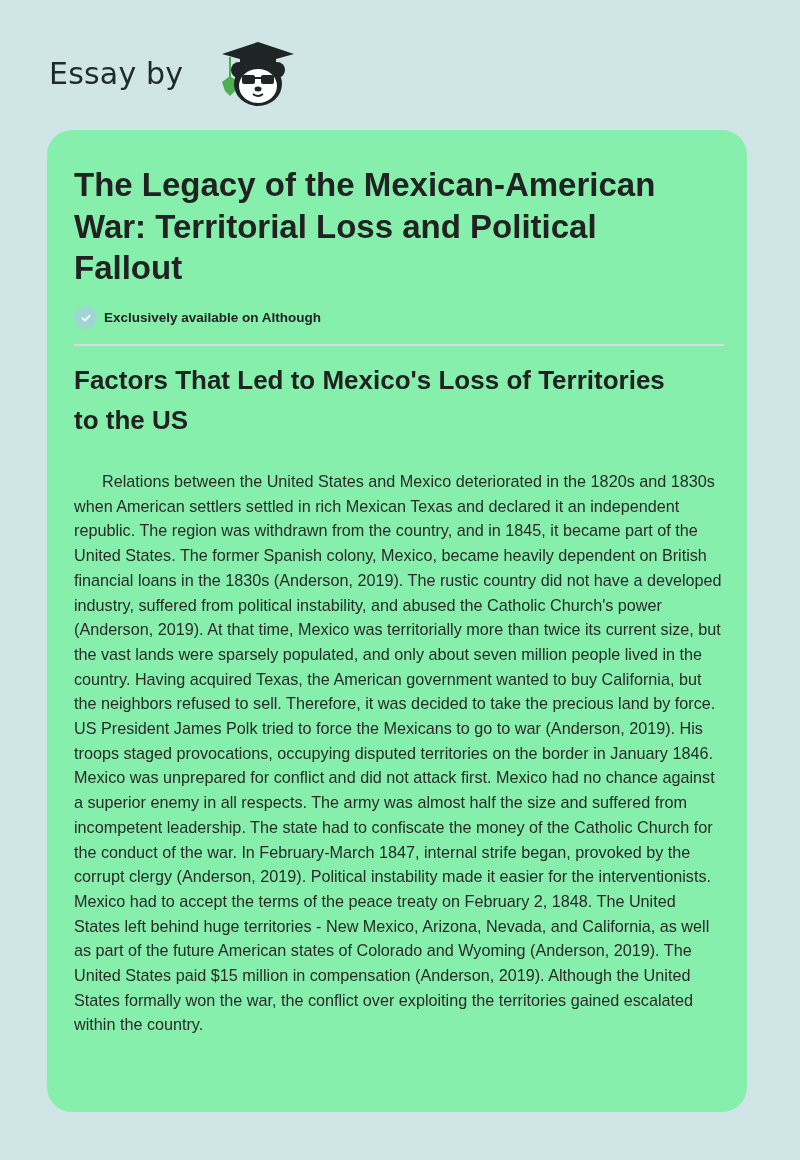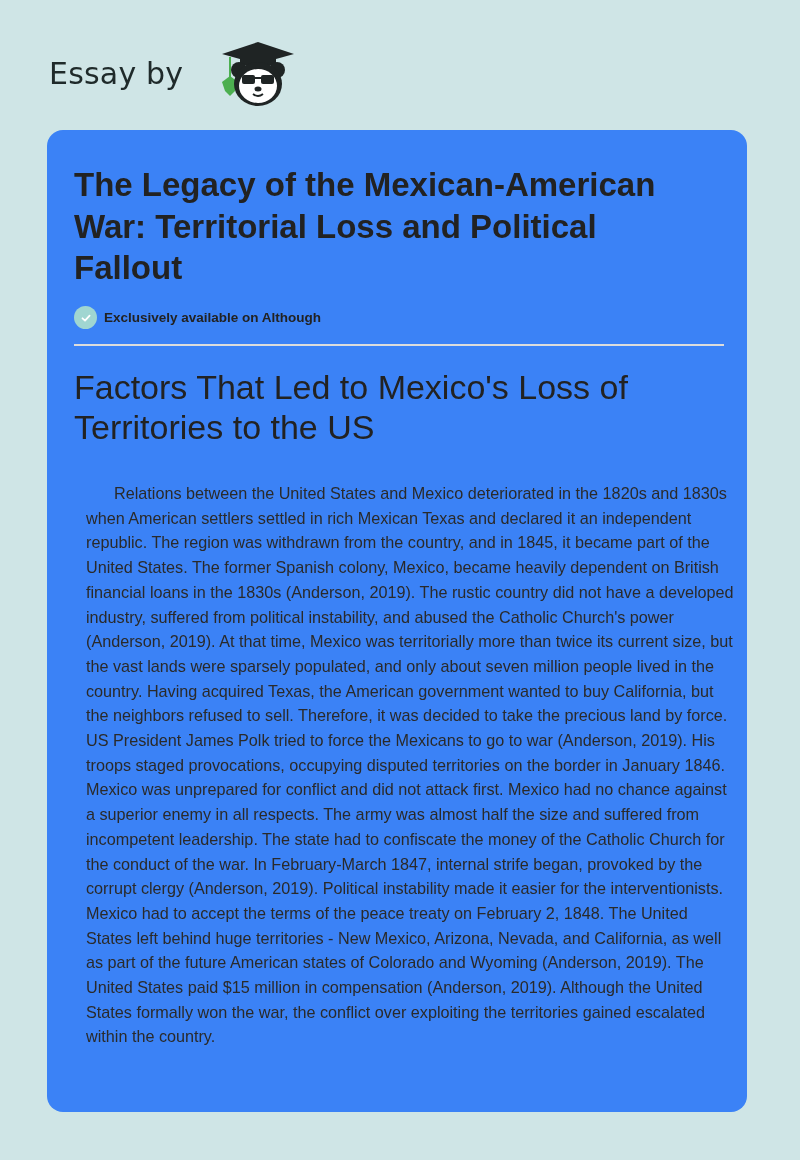--- a/index.html
+++ b/index.html
@@ -46,22 +46,22 @@
       font-size: 13px;
       position: relative;
       top: -4px;
     }
     .card {
       position: absolute;
       left: 47px;
       top: 130px;
       width: 700px;
       height: 982px;
-      background: #3b82f6;
-      border-radius: 16px;
+      background: #86efac;
+      border-radius: 25px;
     }
     .title {
       position: absolute;
       left: 27px;
       top: 34px;
       width: 630px;
       margin: 0;
       font-size: 33px;
       line-height: 41.5px;
       font-weight: bold;
@@ -93,34 +93,34 @@
       position: absolute;
       left: 27px;
       top: 214px;
       width: 650px;
       height: 2px;
       background: #dcdcdc;
     }
     .section-heading {
       position: absolute;
       left: 27px;
-      top: 237px;
+      top: 230px;
       width: 600px;
       margin: 0;
-      font-size: 34px;
+      font-size: 26px;
       line-height: 40px;
-      font-weight: normal;
+      font-weight: bold;
       color: #222222;
     }
     .body-text {
       position: absolute;
       left: 27px;
       top: 339px;
       width: 652px;
-      margin: 12px;
+      margin: 0;
       font-size: 16.2px;
       line-height: 24.7px;
       color: #2a2a2a;
       text-indent: 28px;
     }
   </style>
 </head>
 <body>
 
 <div class="brand">

